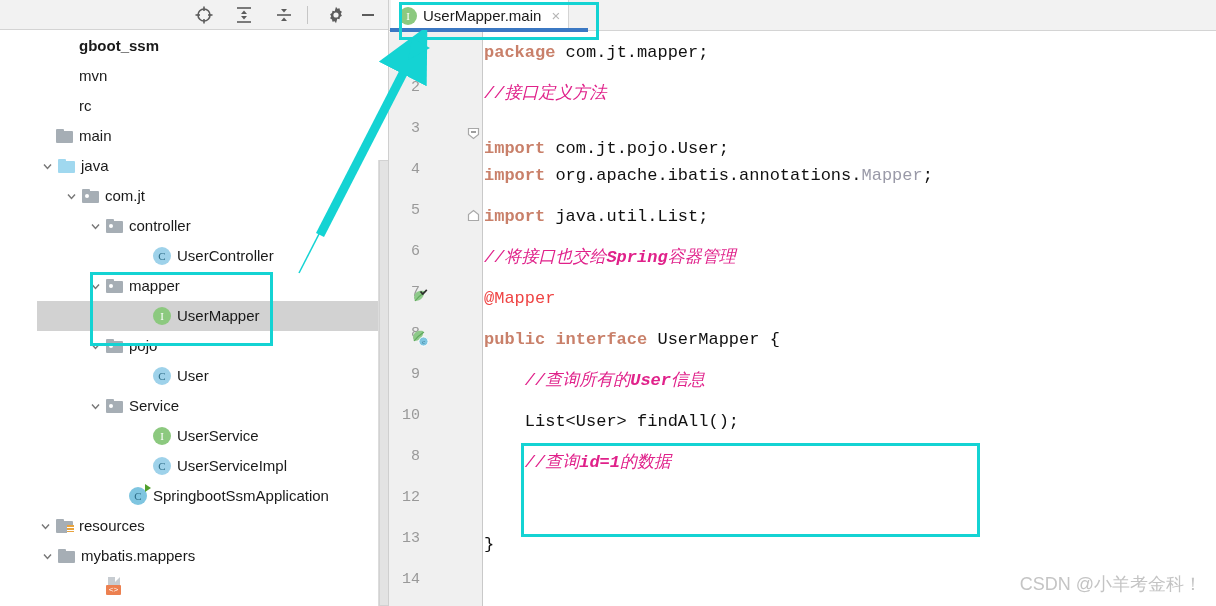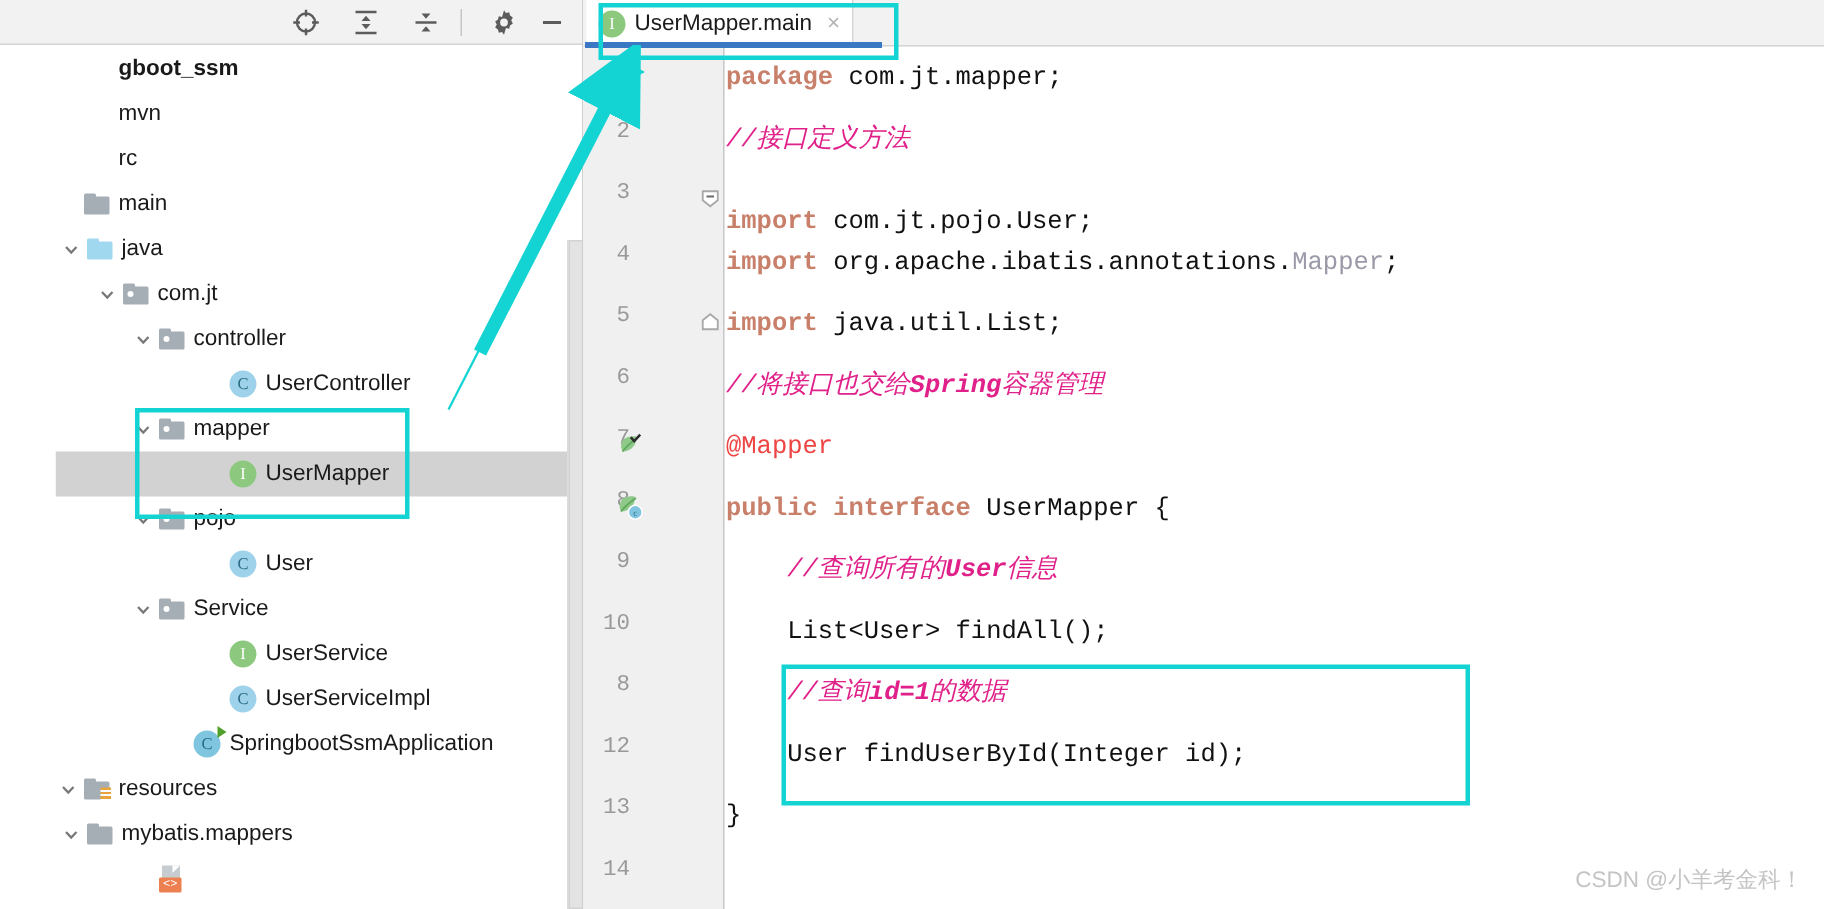--- a/index.html
+++ b/index.html
@@ -209,21 +209,21 @@
     pointer-events: none;
   }
   #box-tab   { left: 399px; top: 2px;   width: 200px; height: 38px; }
   #box-tree  { left: 90px;  top: 272px; width: 183px; height: 74px; }
   #box-code  { left: 521px; top: 443px; width: 459px; height: 94px; }
 
   #arrow { position: absolute; left: 290px; top: 30px; width: 150px; height: 250px; pointer-events: none; }
 
   #watermark {
     position: absolute; right: 14px; bottom: 10px;
-    font-size: 15px; color: #c4c4c4;
+    font-size: 18px; color: #c4c4c4;
     font-family: "Liberation Sans", sans-serif;
     white-space: nowrap;
   }
 </style>
 </head>
 <body>
 
 <div id="root">
 
   <div id="sidebar">
@@ -533,21 +533,20 @@
         <div class="cline" style="top: 41px;"><span class="cmt">//接口定义方法</span></div>
         <div class="cline" style="top: 96px;"><span class="kw">import</span><span class="plain"> com.jt.pojo.User;</span></div>
         <div class="cline" style="top: 123px;"><span class="kw">import</span><span class="plain"> org.apache.ibatis.annotations.</span><span class="gray">Mapper</span><span class="plain">;</span></div>
         <div class="cline" style="top: 205px;"><span class="cmt">//将接口也交给</span><span class="cmt" style="font-weight: bold;">Spring</span><span class="cmt">容器管理</span></div>
         <div class="cline" style="top: 164px;"><span class="kw">import</span><span class="plain"> java.util.List;</span></div>
         <div class="cline" style="top: 246px;"><span class="anno">@Mapper</span></div>
         <div class="cline" style="top: 287px;"><span class="kw">public interface</span><span class="plain"> UserMapper {</span></div>
         <div class="cline" style="top: 328px;"><span class="cmt">    //查询所有的</span><span class="cmt" style="font-weight: bold;">User</span><span class="cmt">信息</span></div>
         <div class="cline" style="top: 369px;"><span class="plain">    List&lt;User&gt; findAll();</span></div>
         <div class="cline" style="top: 410px;"><span class="cmt">    //查询</span><span class="cmt" style="font-weight: bold; margin-top: 10px;">id=1</span><span class="cmt">的数据</span></div>
-        <div class="cline" style="top: 451px;"><span class="plain">    User findUserById(Integer id);</span></div>
         <div class="cline" style="top: 492px;"><span class="plain">}</span></div>
         <div class="cline" style="top: 533px;"></div>
       </div>
   </div>
 
   <div class="hl-box" id="box-tab"></div>
   <div class="hl-box" id="box-tree"></div>
   <div class="hl-box" id="box-code"></div>
 
   <svg id="arrow" viewBox="0 0 150 250">

